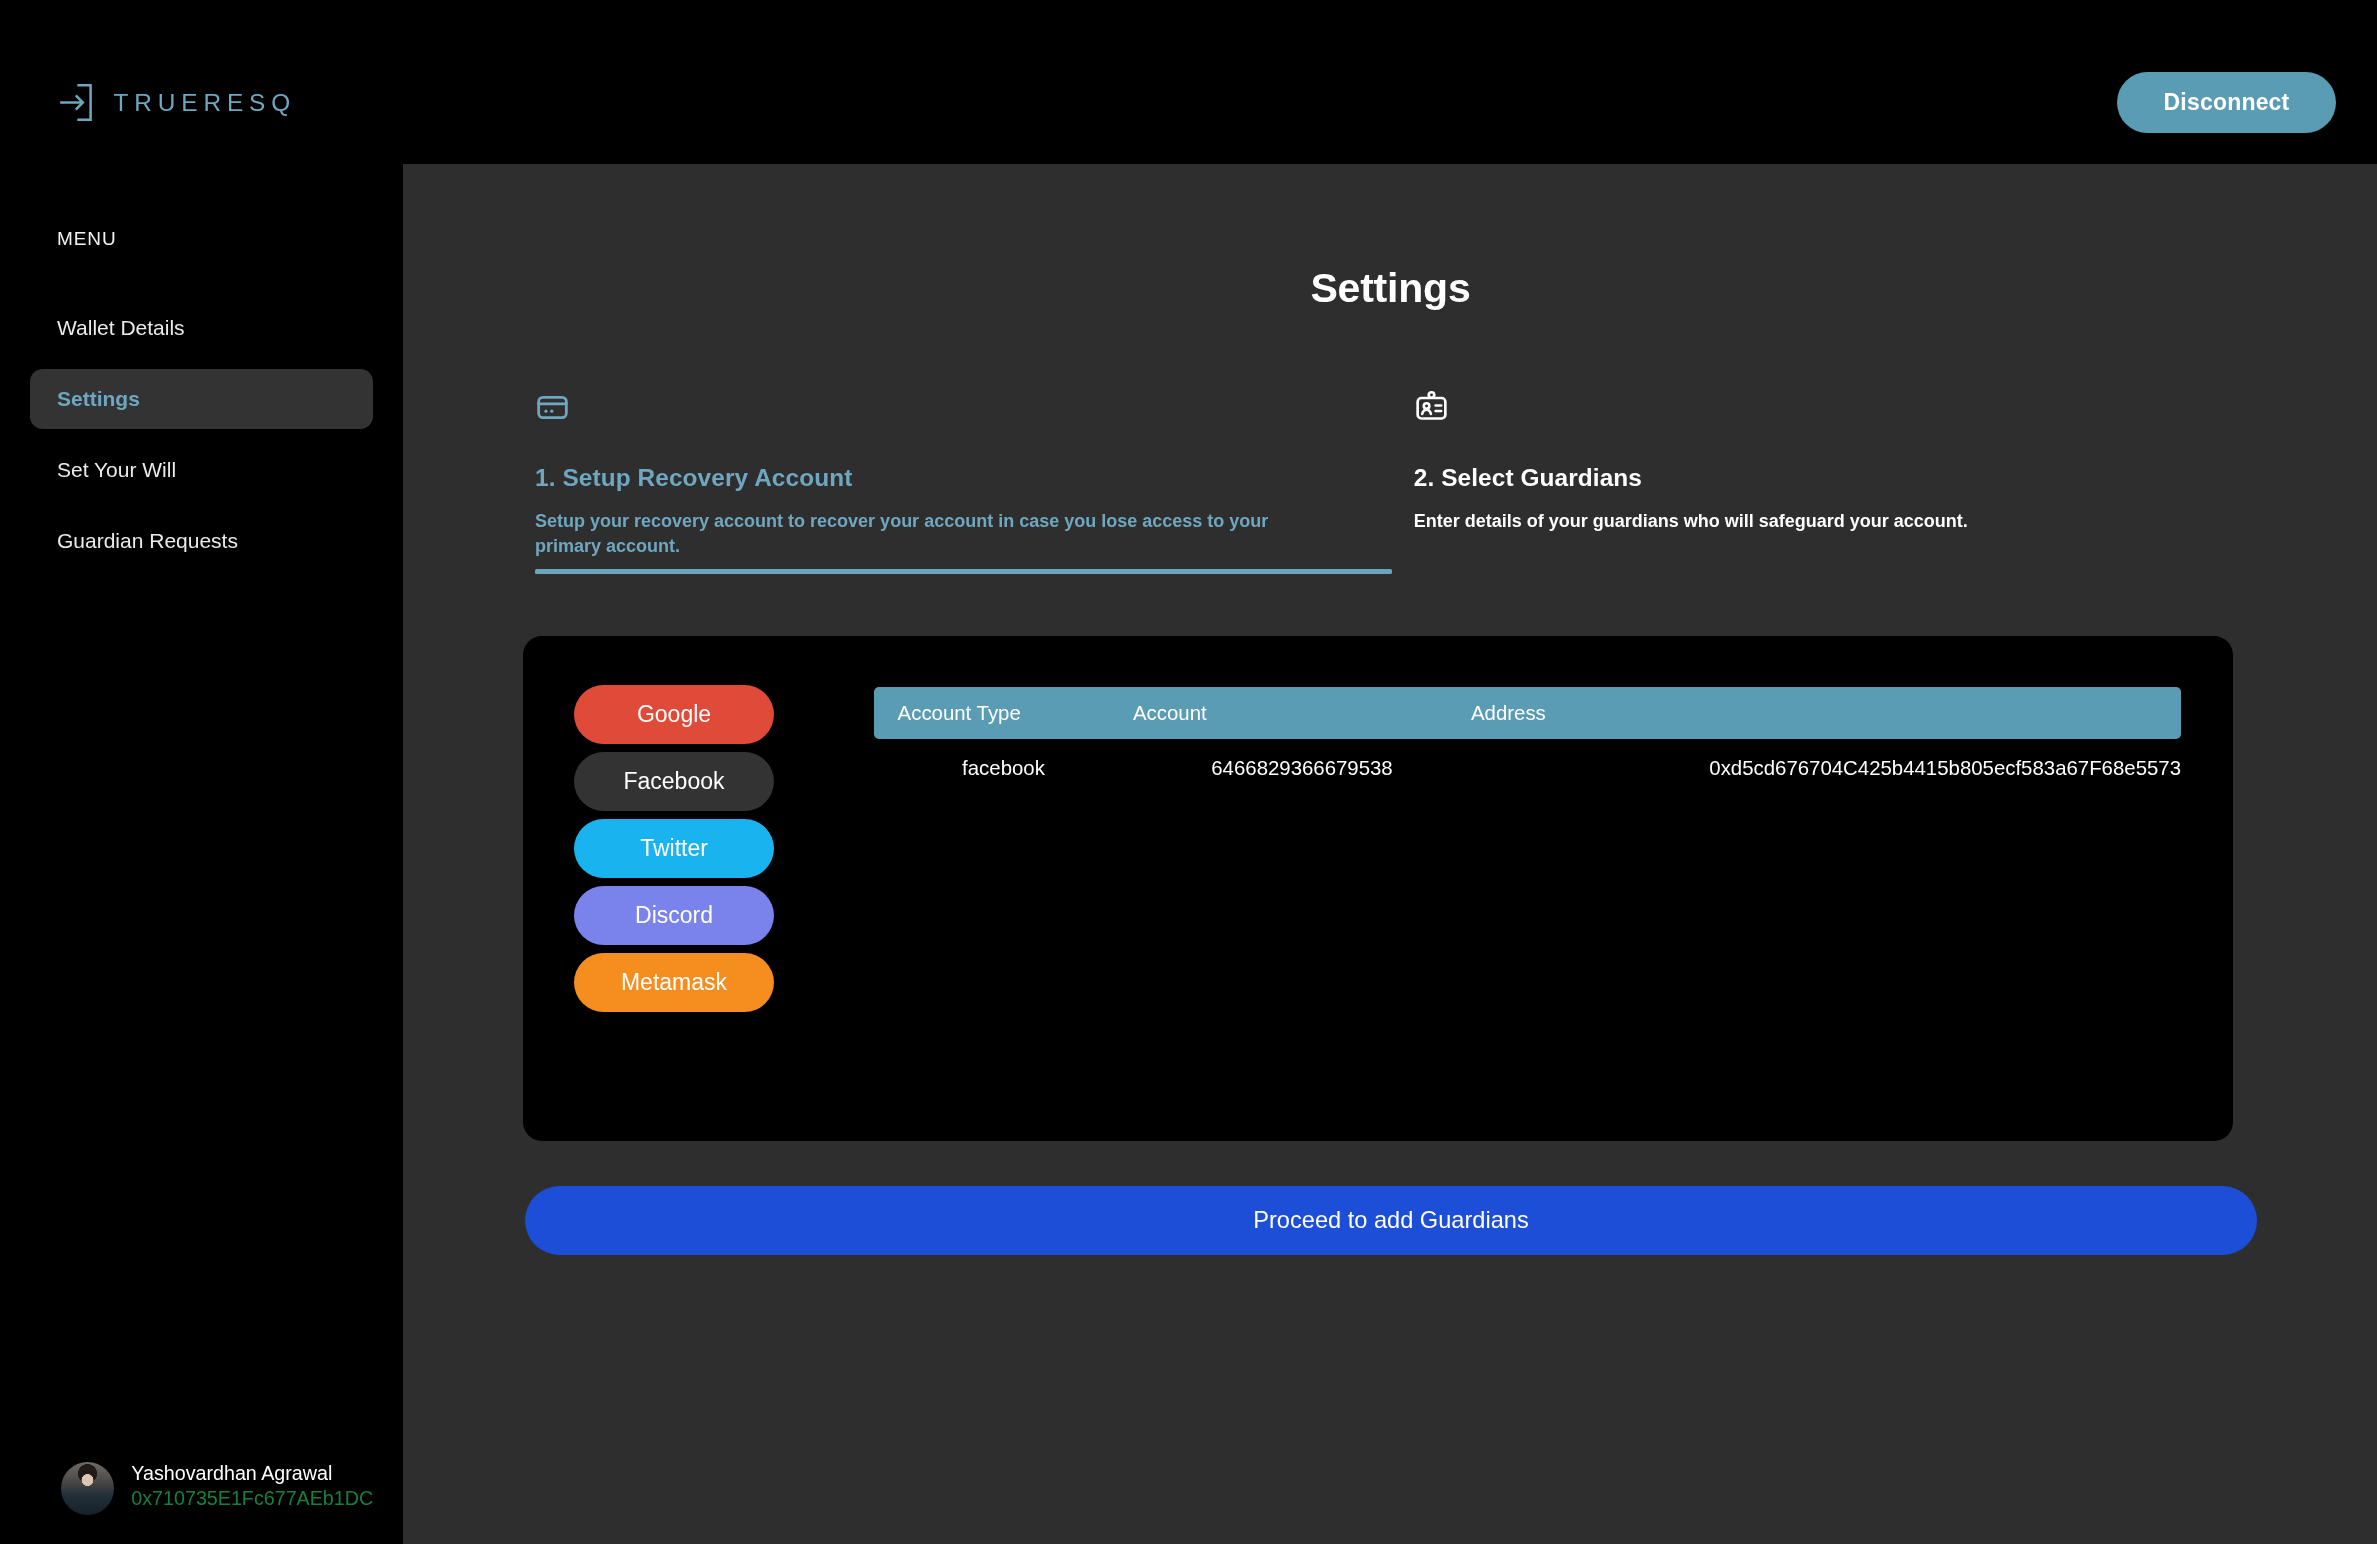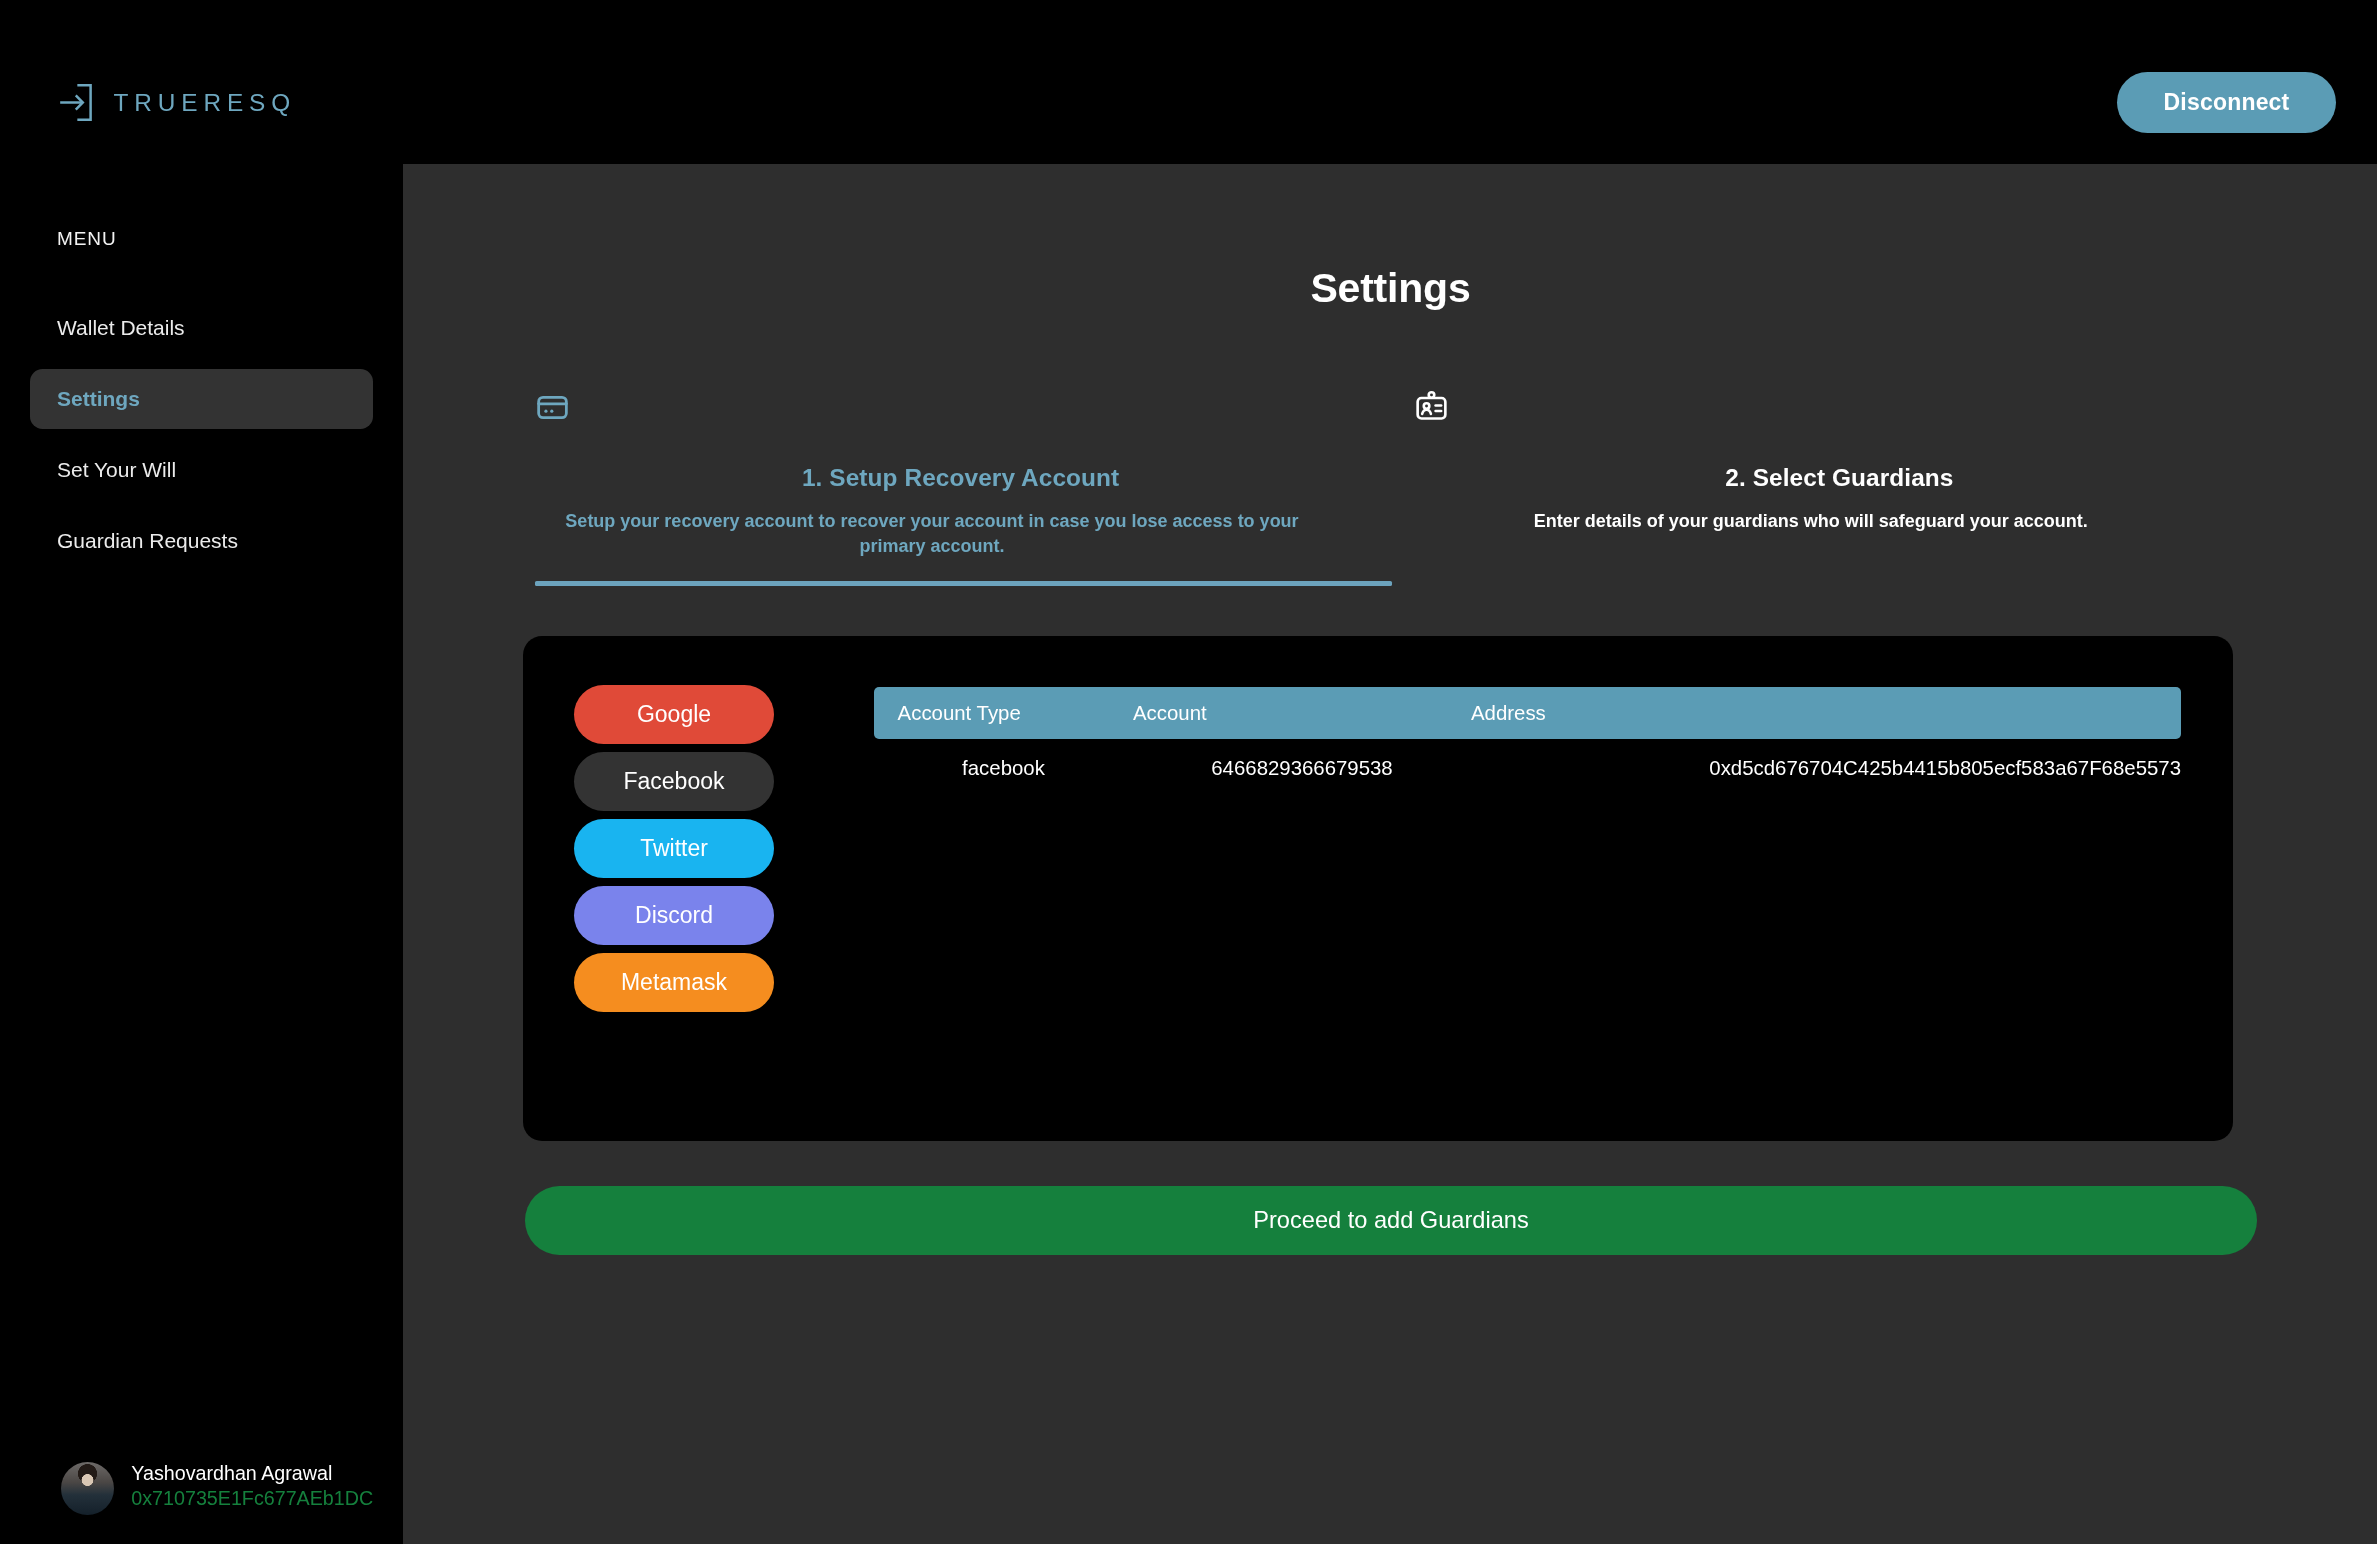--- a/index.html
+++ b/index.html
@@ -167,21 +167,21 @@
 
   
   .steps {
     position: absolute;
     top: 226px;
     left: 132px;
     width: 1730px;
     display: flex;
     gap: 0;
   }
-  .step { width: 857px; position: relative; padding-bottom: 28px; text-align: center; }
+  .step { width: 857px; position: relative; padding-bottom: 16px; }
   .step.second { margin-left: 27.5px; }
 
   .step-icon { height: 38px; margin-bottom: 36px; }
   .step-icon svg { display: block; }
 
   .step-title {
     font-size: 24.4px;
     font-weight: 600;
     margin-bottom: 17.3px;
     letter-spacing: 0.1px;
@@ -267,21 +267,21 @@
   .table-row .col-address { text-align: right; }
 
   
   .proceed-btn {
     position: absolute;
     left: 122px;
     top: 1022px;
     width: 1732px;
     height: 69px;
     border-radius: 35px;
-    background: #15803d;
+    background: #1d4ed8;
     color: #ffffff;
     font-size: 23.6px;
     font-weight: 500;
     border: none;
     cursor: pointer;
     font-family: "Liberation Sans", sans-serif;
   }
 </style>
 </head>
 <body>

